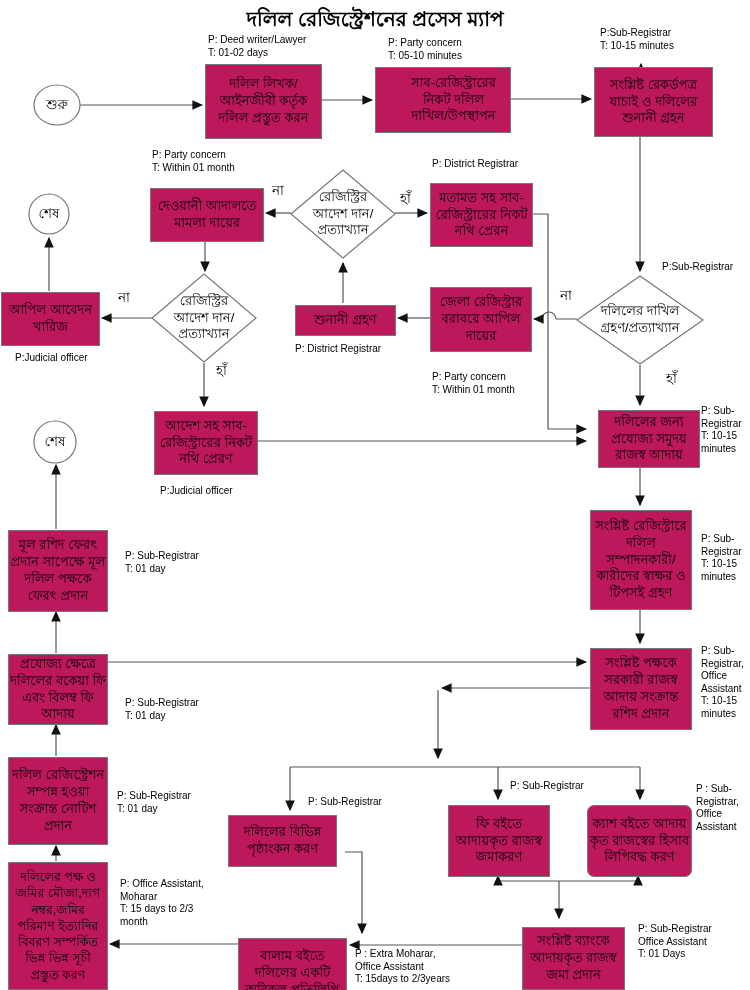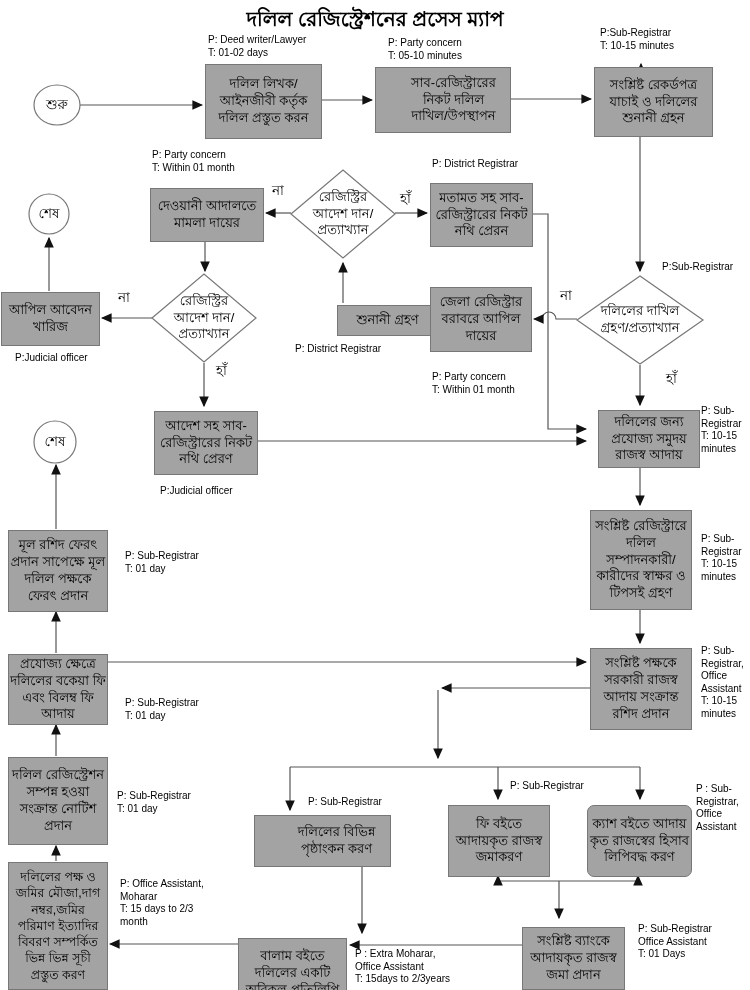--- a/index.html
+++ b/index.html
@@ -1,21 +1,21 @@
 <!DOCTYPE html>
 <html><head>
 <meta charset="utf-8">
 <style>
   html,body{margin:0;padding:0;background:#fff;}
   #canvas{position:relative;width:750px;height:990px;background:#fff;overflow:hidden;
           font-family:"Liberation Sans",sans-serif;color:#000;}
   #title{position:absolute;left:0;top:4px;width:750px;text-align:center;
          font-size:20px;font-weight:bold;}
   svg.layer{position:absolute;left:0;top:0;}
-  .node{position:absolute;background:#a3a3a3;border:1px solid #777;
+  .node{position:absolute;background:#be185d;border:1px solid #777;
         display:flex;align-items:center;justify-content:center;
         text-align:center;font-size:13px;line-height:1.3;white-space:pre-line;}
   .dtext{position:absolute;display:flex;align-items:center;justify-content:center;
         text-align:center;font-size:13px;line-height:1.3;white-space:pre-line;}
   .term{position:absolute;display:flex;align-items:center;justify-content:center;
         font-size:13.5px;}
   .ann{position:absolute;font-size:10px;line-height:1.25;white-space:pre-line;}
   .elabel{position:absolute;font-size:13.5px;}
 </style>
 </head>
@@ -102,21 +102,21 @@
   <div class="node" style="left:594px;top:67px;width:117px;height:68px;">সংশ্লিষ্ট রেকর্ডপত্র
 যাচাই ও দলিলের
 শুনানী গ্রহন</div>
   <div class="node" style="left:150px;top:188px;width:112px;height:52px;">দেওয়ানী আদালতে
 মামলা দায়ের</div>
   <div class="node" style="left:430px;top:183px;width:101px;height:62px;">মতামত সহ সাব-
 রেজিস্ট্রারের নিকট
 নথি প্রেরন</div>
   <div class="node" style="left:1px;top:292px;width:97px;height:52px;">আপিল আবেদন
 খারিজ</div>
-  <div class="node" style="left:295px;top:305px;width:99px;height:29px;margin-left:42px;">শুনানী গ্রহণ</div>
+  <div class="node" style="left:295px;top:305px;width:99px;height:29px;">শুনানী গ্রহণ</div>
   <div class="node" style="left:430px;top:287px;width:100px;height:63px;">জেলা রেজিস্ট্রার
 বরাবরে আপিল
 দায়ের</div>
   <div class="node" style="left:154px;top:411px;width:102px;height:62px;">আদেশ সহ সাব-
 রেজিস্ট্রারের নিকট
 নথি প্রেরণ</div>
   <div class="node" style="left:590px;top:410px;width:100px;height:56px;margin-left:8px;">দলিলের জন্য
 প্রযোজ্য সমুদয়
 রাজস্ব আদায়</div>
   <div class="node" style="left:590px;top:510px;width:100px;height:98px;">সংশ্লিষ্ট রেজিস্ট্রারে
@@ -133,21 +133,21 @@
 আদায় সংক্রান্ত
 রশিদ প্রদান</div>
   <div class="node" style="left:8px;top:654px;width:98px;height:69px;">প্রযোজ্য ক্ষেত্রে
 দলিলের বকেয়া ফি
 এবং বিলম্ব ফি
 আদায়</div>
   <div class="node" style="left:8px;top:757px;width:98px;height:86px;">দলিল রেজিস্ট্রেশন
 সম্পন্ন হওয়া
 সংক্রান্ত নোটিশ
 প্রদান</div>
-  <div class="node" style="left:254px;top:815px;width:107px;height:50px;padding-left:28px;">দলিলের বিভিন্ন
+  <div class="node" style="left:228px;top:815px;width:107px;height:50px;">দলিলের বিভিন্ন
 পৃষ্ঠাংকন করণ</div>
   <div class="node" style="left:448px;top:805px;width:100px;height:70px;">ফি বইতে
 আদায়কৃত রাজস্ব
 জমাকরণ</div>
   <div class="node" style="left:587px;top:805px;width:103px;height:70px;border-radius:7px;">ক্যাশ বইতে আদায়
 কৃত রাজস্বের হিসাব
 লিপিবদ্ধ করণ</div>
   <div class="node" style="left:238px;top:938px;width:107px;height:85px;">বালাম বইতে
 দলিলের একটি
 অবিকল প্রতিলিপি

